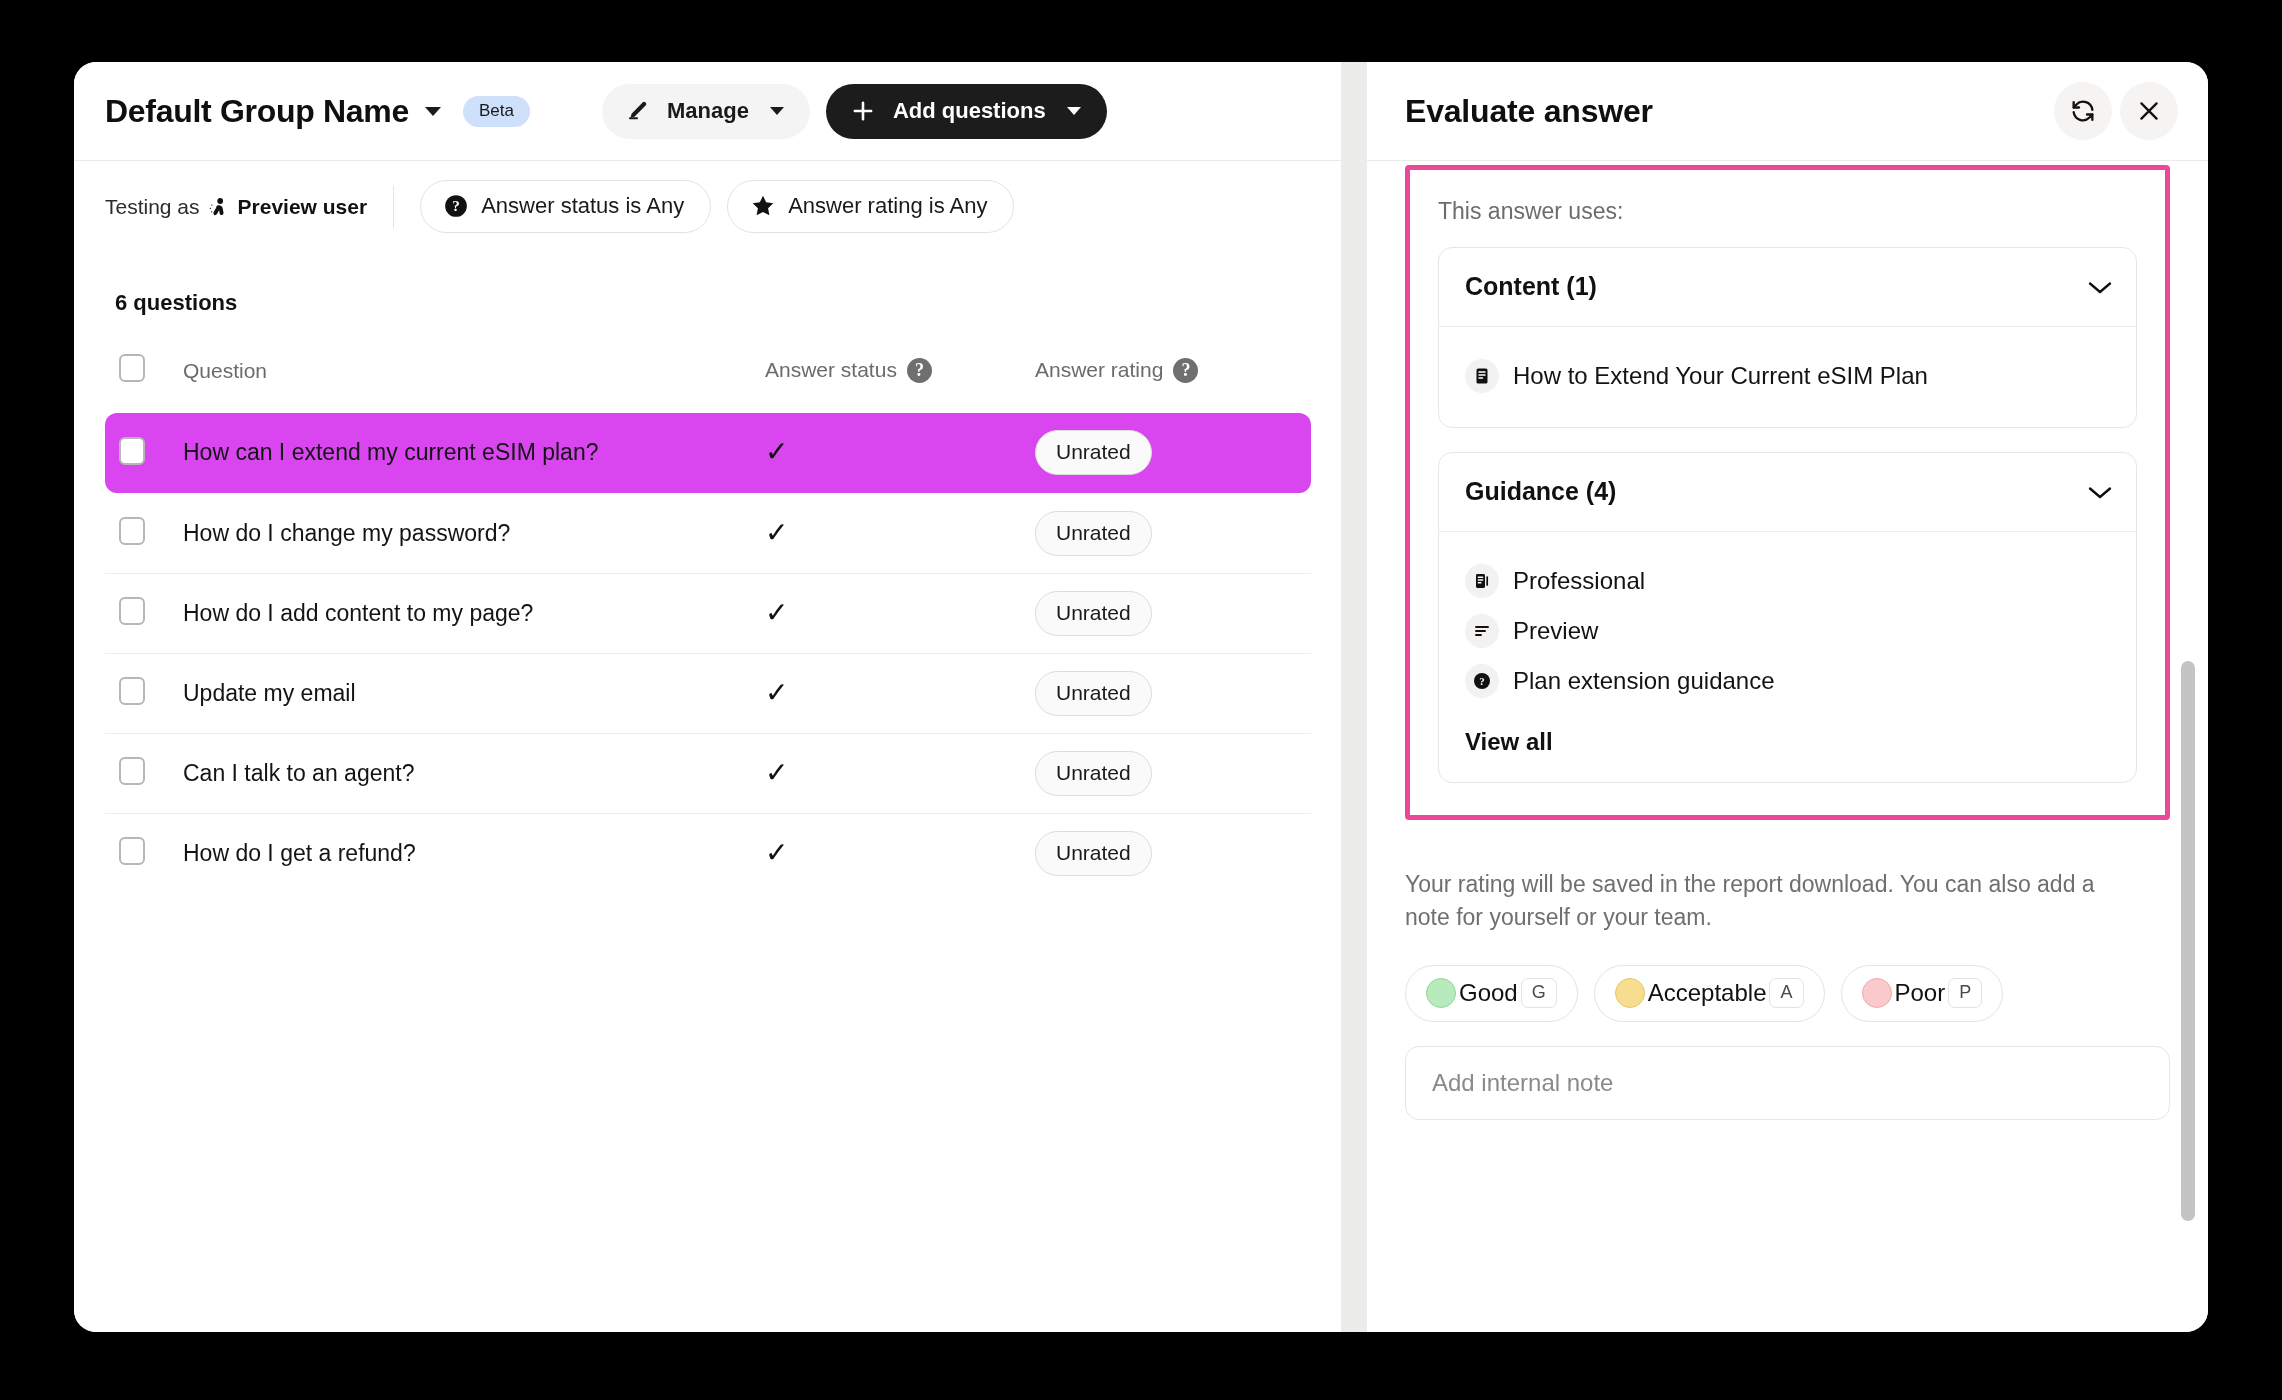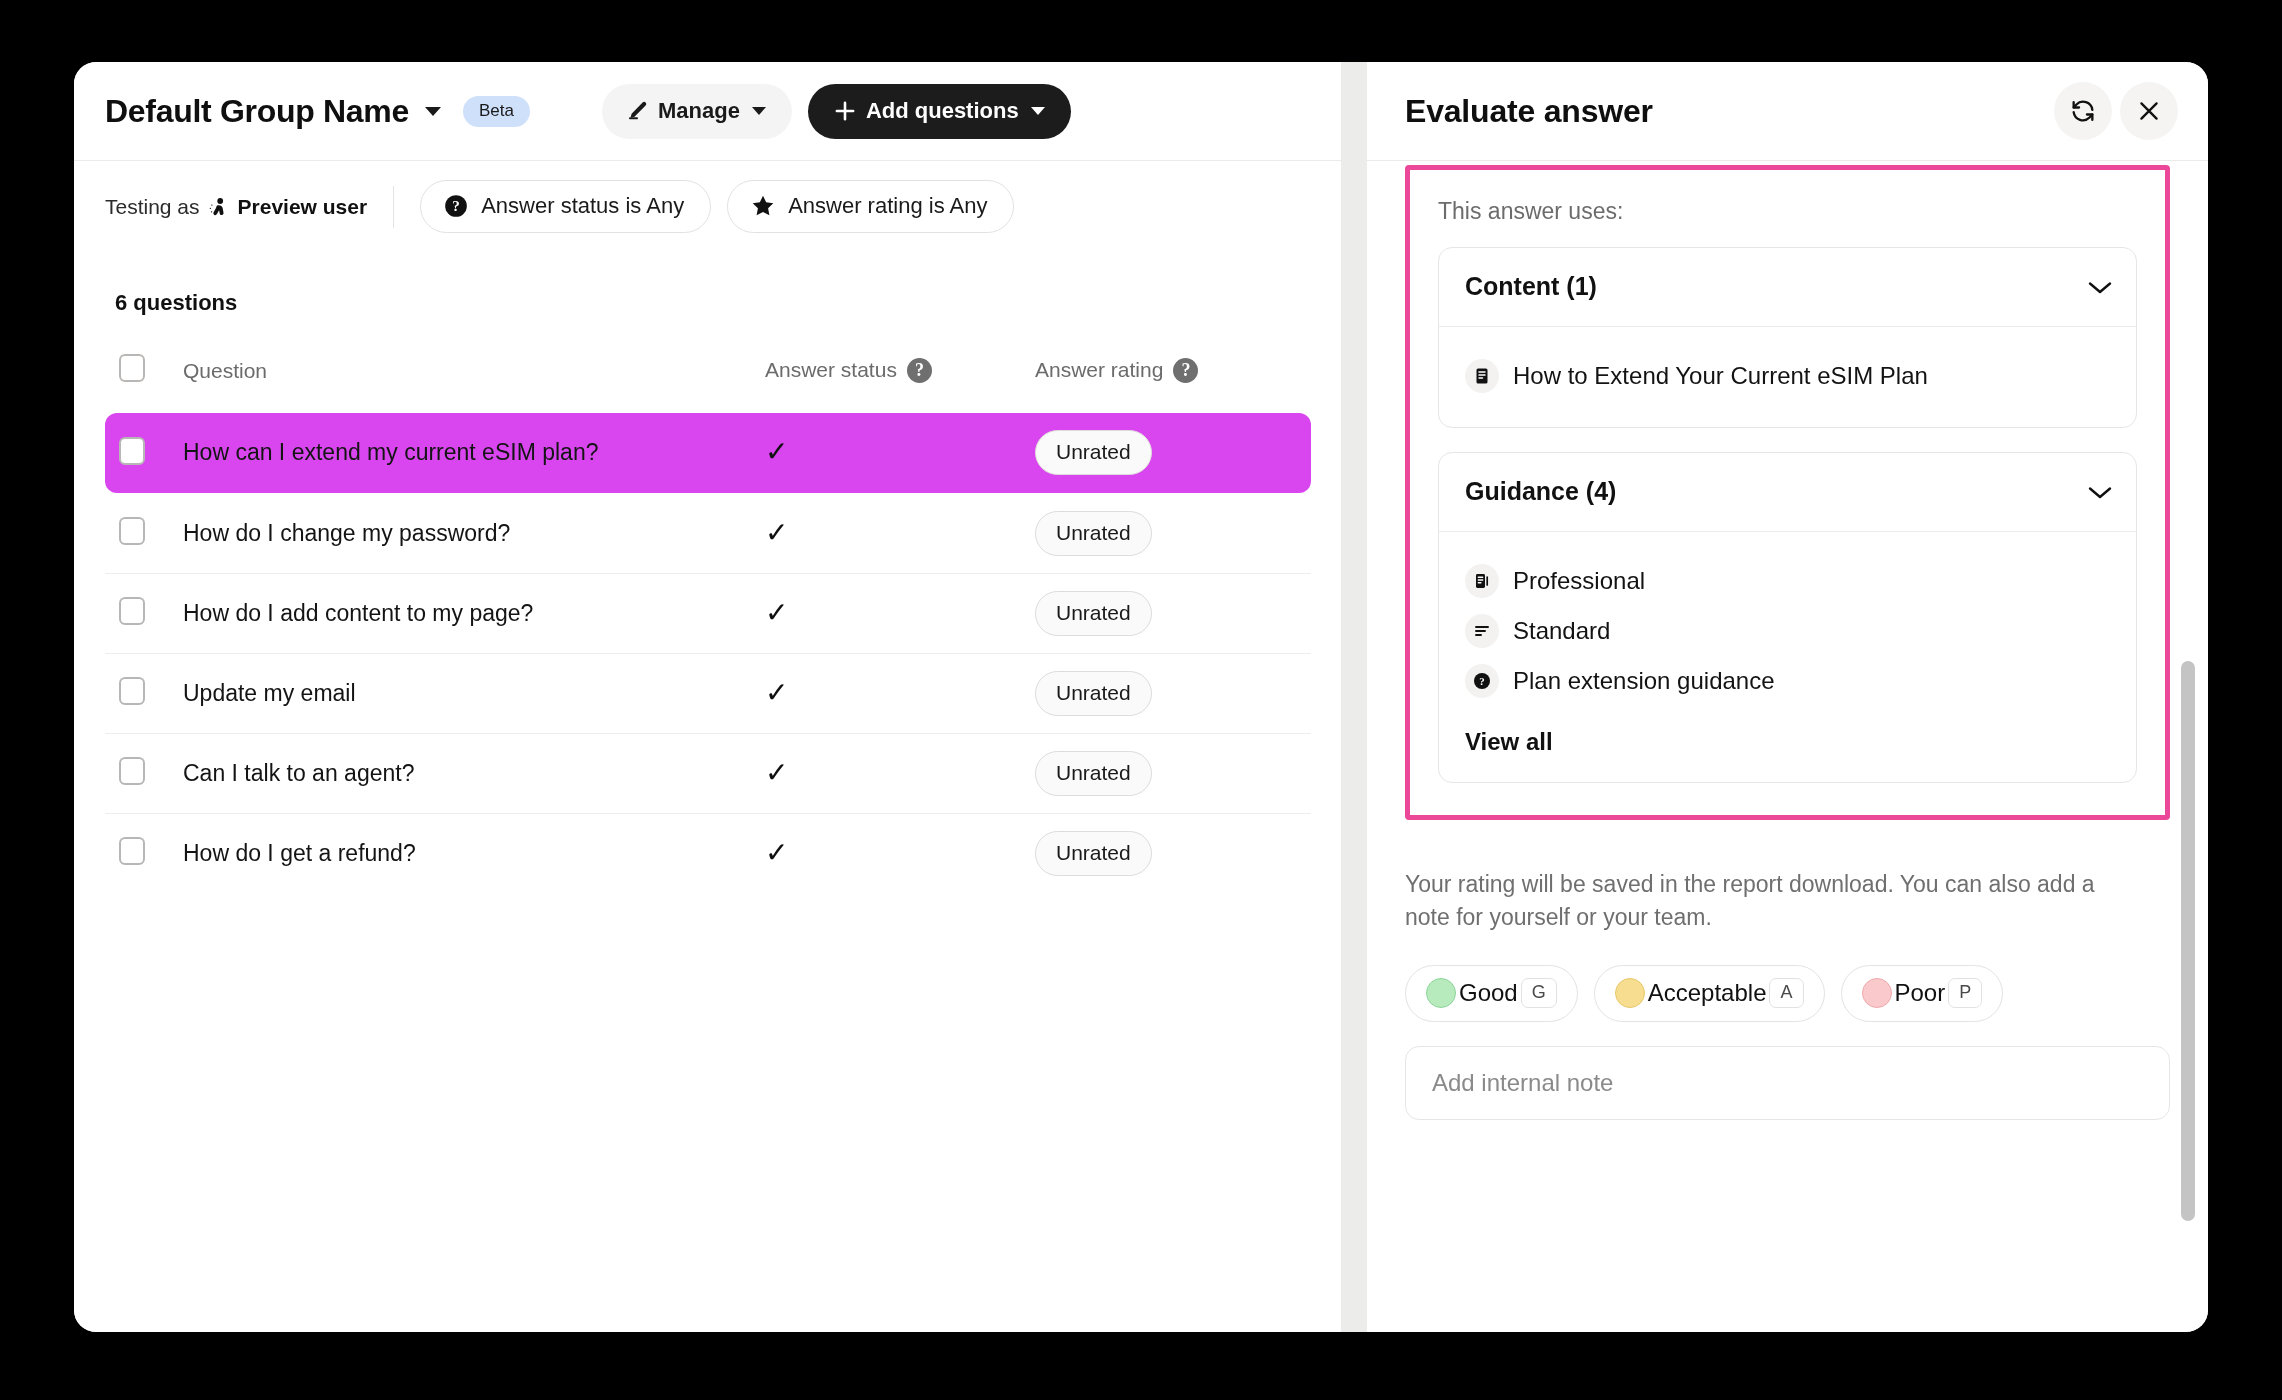--- a/index.html
+++ b/index.html
@@ -64,21 +64,21 @@
     padding: 5px 16px 6px;
     border-radius: 999px;
     font-weight: 400;
     margin-left: 8px;
   }
   .header-actions {
     display: flex; align-items: center; gap: 16px;
     margin-left: 72px;
   }
   .btn {
-    display: inline-flex; align-items: center; gap: 8px;
+    display: inline-flex; align-items: center; gap: 17px;
     border-radius: 999px;
     font-size: 22px;
     font-weight: bold;
     cursor: pointer;
     border: none;
     white-space: nowrap;
     font-family: "Liberation Sans", sans-serif;
   }
   .btn-light {
     background: #f4f4f4; color: #1a1a1a;
@@ -580,21 +580,21 @@
                   </svg>
                 </span>
                 <span>Professional</span>
               </div>
               <div class="src-item">
                 <span class="src-ico">
                   <svg class="icon-svg" width="20" height="20" viewBox="0 0 20 20">
                     <path d="M4 6h12M4 10h9M4 14h5" stroke="#111" stroke-width="1.9" stroke-linecap="round"></path>
                   </svg>
                 </span>
-                <span>Standard</span>
+                <span>Preview</span>
               </div>
               <div class="src-item">
                 <span class="src-ico">
                   <svg class="icon-svg" width="20" height="20" viewBox="0 0 20 20">
                     <circle cx="10" cy="10" r="8" fill="#111"></circle>
                     <text x="10" y="14.4" font-size="11" font-family="Liberation Serif, serif" font-weight="bold" fill="#fff" text-anchor="middle">?</text>
                   </svg>
                 </span>
                 <span>Plan extension guidance</span>
               </div>

